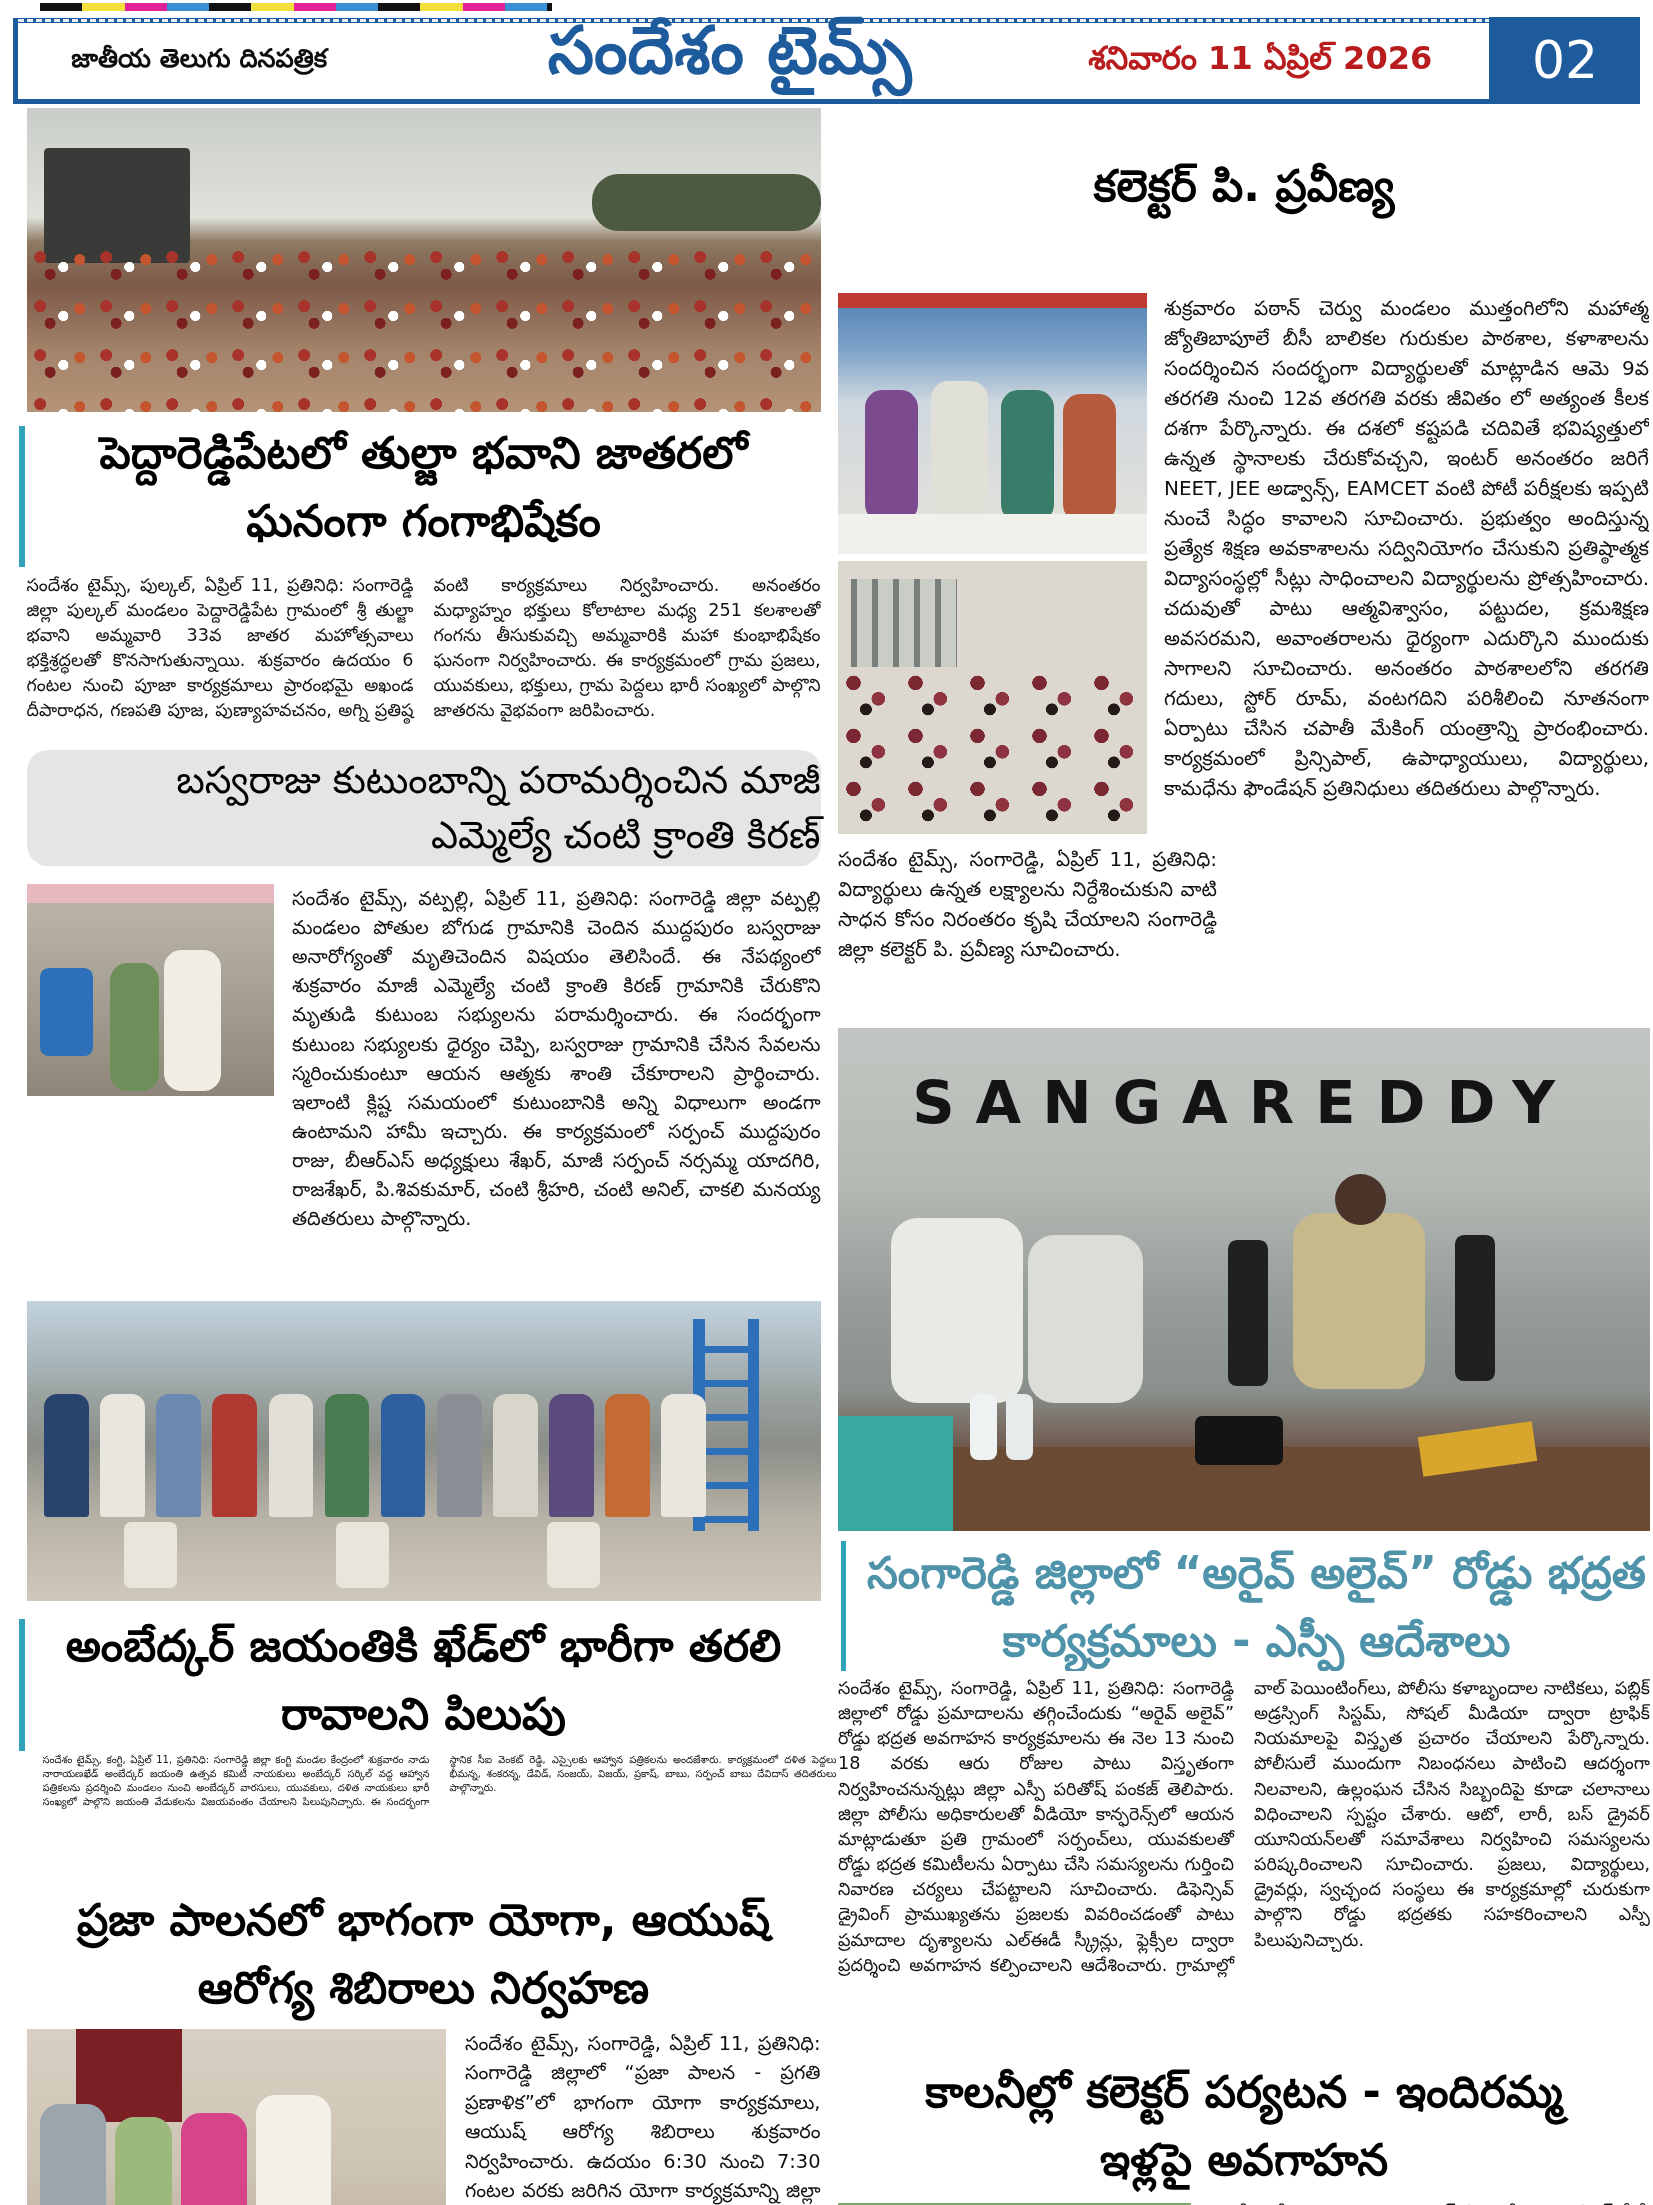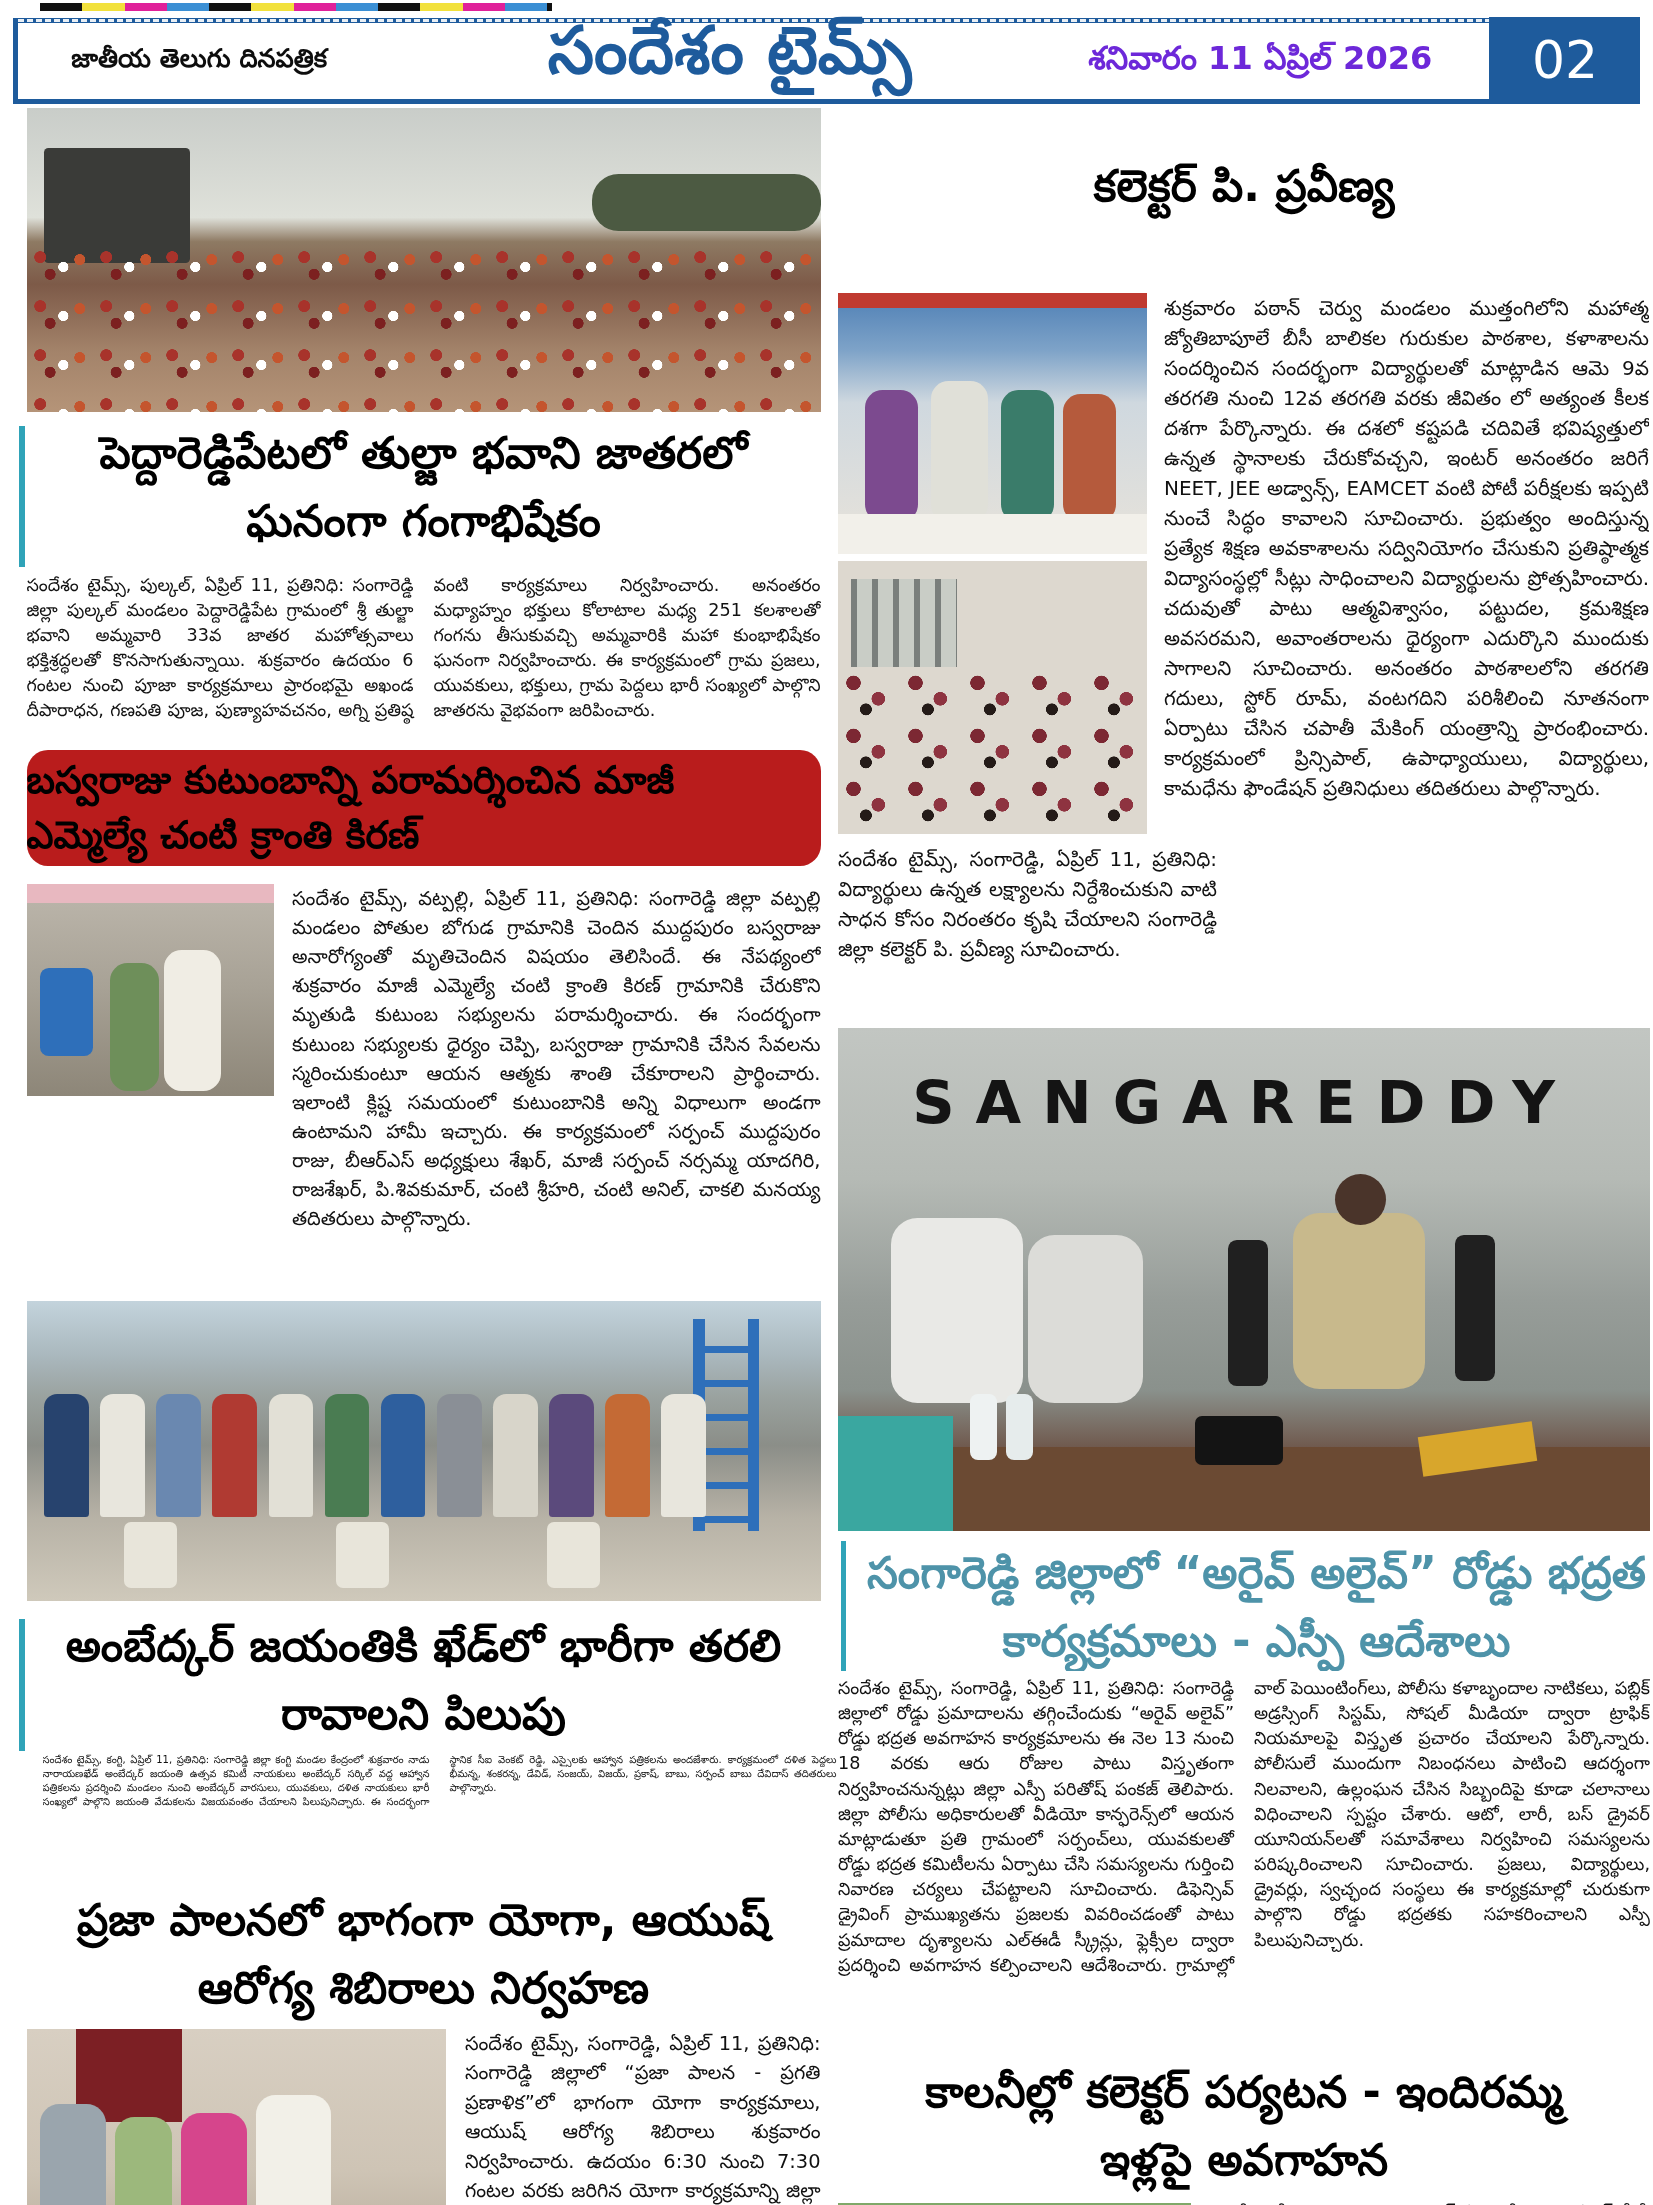--- a/index.html
+++ b/index.html
@@ -29,21 +29,21 @@
   .mast-tagline{
     position:absolute;left:53px;top:50%;transform:translateY(-50%);
     font-size:25.6px;font-weight:bold;color:#0d0d0d;white-space:nowrap;
   }
   .mast-title{
     position:absolute;left:44%;top:47%;transform:translate(-50%,-50%);
     font-size:66px;font-weight:bold;color:#1e5b9c;white-space:nowrap;
   }
   .mast-date{
     position:absolute;right:203px;top:50%;transform:translateY(-50%);
-    font-size:32px;font-weight:bold;color:#6d28d9;white-space:nowrap;
+    font-size:32px;font-weight:bold;color:#b91c1c;white-space:nowrap;
   }
   .page-number-box{
     position:absolute;right:-5.3px;top:-5.3px;height:86px;width:151px;
     background:#1e5b9c;display:flex;align-items:center;justify-content:center;margin-left:42px;
   }
   .page-number-box .num{font-size:52px;color:#ffffff;font-weight:normal;}
 
   
   .abs{position:absolute;box-sizing:border-box;}
   .headline{
@@ -69,23 +69,23 @@
       radial-gradient(circle at 55% 55%, #ffffff 4.9px, transparent 5.3px),
       radial-gradient(circle at 80% 40%, #c4552e 5.3px, transparent 5.7px),
       radial-gradient(circle at 35% 70%, #7c2020 5.3px, transparent 5.7px);
     background-size:66px 49px;}
   .hl-jatara{left:42px;top:419px;width:763px;height:146px;}
   .bar-jatara{left:19.4px;top:426px;height:141px;}
   .bd-jatara{left:26.5px;top:573px;width:794px;height:172px;}
 
   .yellow-box{
     left:26.5px;top:750px;width:794px;height:116px;
-    background:#b91c1c;border-radius:21px;
+    background:#e5e5e5;border-radius:21px;
     display:flex;flex-direction:column;justify-content:center;
-    font-size:38px;font-weight:bold;text-align:left;line-height:1.45;color:#000;
+    font-size:38px;font-weight:normal;text-align:right;line-height:1.45;color:#000;
   }
   .art-kranti{left:26.5px;top:884px;width:794px;height:397px;}
   .ph-kranti{position:relative;float:left;width:247px;height:212px;margin:0 18.5px 8.8px 0;
     background:linear-gradient(180deg,#e8b8c0 0%,#e8b8c0 9%,#b9b3a8 9%,#a8a296 48%,#8d8678 100%);}
   .ph-kranti .barrel{position:absolute;left:13.2px;top:84px;width:53px;height:88px;background:#2e6fba;border-radius:8.8px;}
   .ph-kranti .fig1{position:absolute;right:53px;top:66px;width:57px;height:141px;background:#f0ede4;border-radius:17.6px;}
   .ph-kranti .fig2{position:absolute;right:115px;top:79px;width:49px;height:128px;background:#6e8f5a;border-radius:17.6px;}
   .bd-kranti{font-size:19.4px;line-height:1.5;}
 
   .ph-ambedkar{left:26.5px;top:1301px;width:794px;height:300px;

